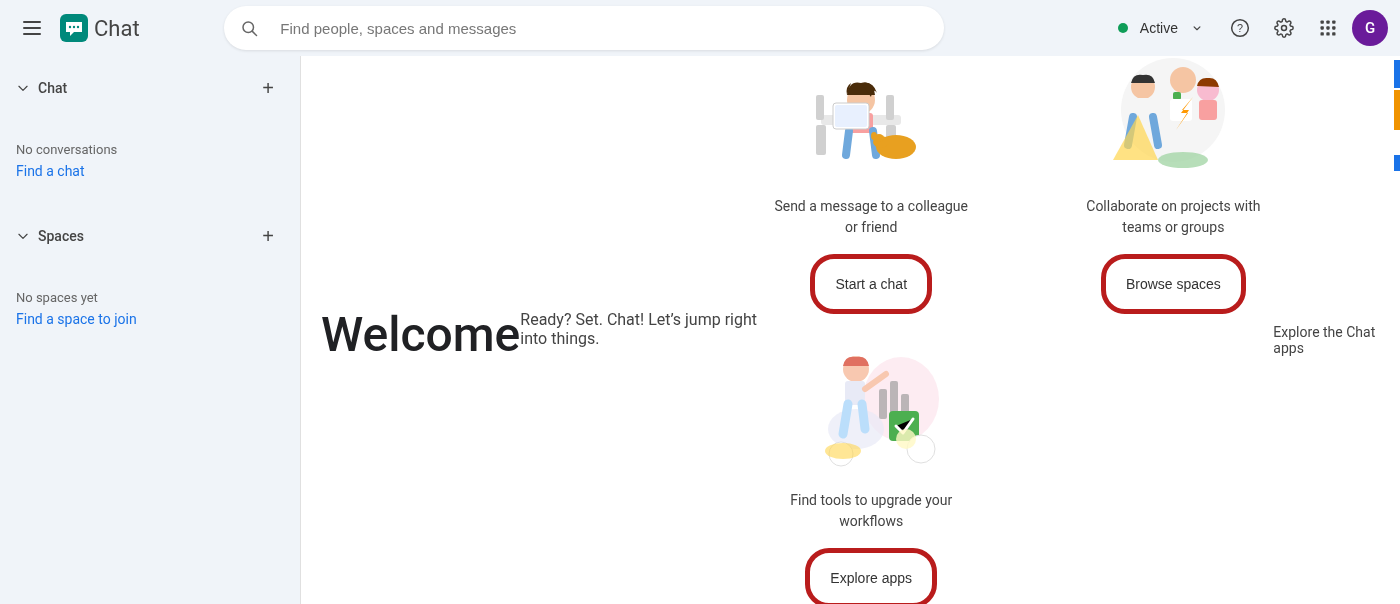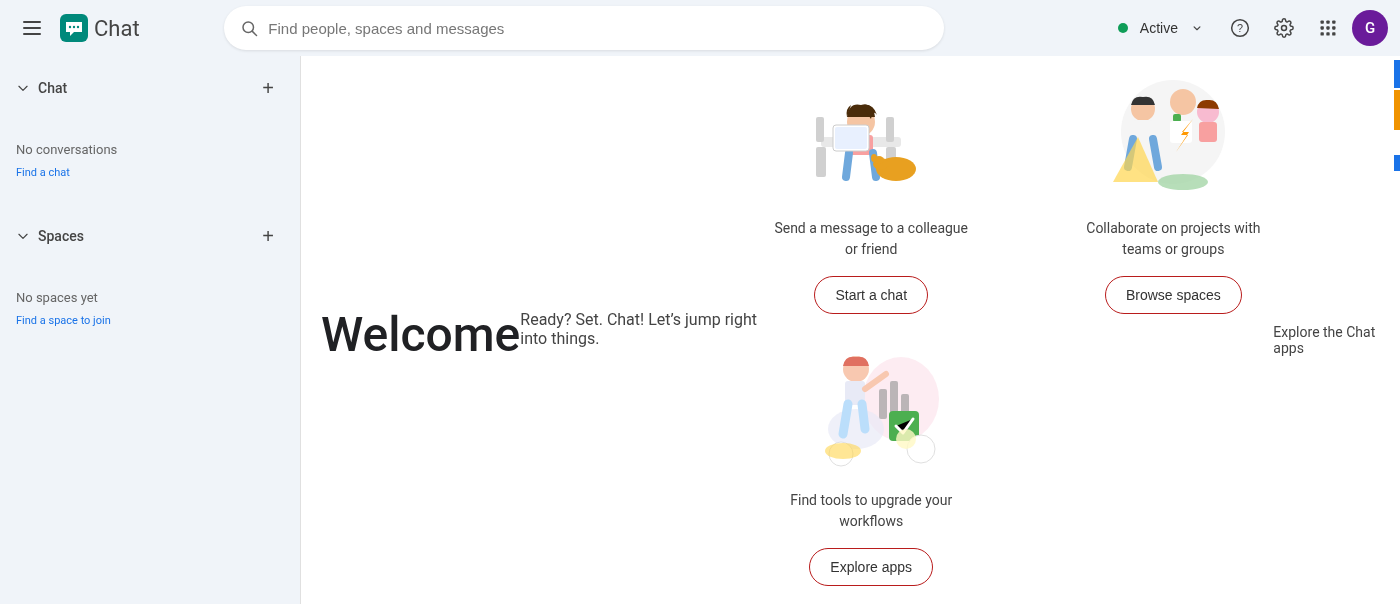--- a/index.html
+++ b/index.html
@@ -19,21 +19,21 @@
     .app-title { font-size: 22px; color: #444; font-weight: 400; }
 
     .search-bar {
       flex: 1; max-width: 720px; margin: 0 auto;
       display: flex; align-items: center;
       background: #fff; border-radius: 24px;
       padding: 0 16px; height: 44px;
       box-shadow: 0 1px 3px rgba(0,0,0,0.1);
     }
     .search-icon-wrap { color: #666; margin-right: 10px; display: flex; align-items: center; }
-    .search-input { border: none; outline: none; font-size: 15px; color: #ec4899; background: transparent; width: 100%; }
+    .search-input { border: none; outline: none; font-size: 15px; color: #ec4899; background: transparent; width: 100%; margin-left: 12px; }
     .search-input::placeholder { color: #777; }
 
     .topbar-right { display: flex; align-items: center; gap: 4px; margin-left: auto; }
     .status-btn {
       display: flex; align-items: center; gap: 12px;
       padding: 6px 12px; border-radius: 20px; cursor: pointer;
       font-size: 14px; color: #333; background: transparent; border: none;
     }
     .status-dot { width: 10px; height: 10px; background: #0f9d58; border-radius: 50%; }
     .icon-btn { width: 40px; height: 40px; border-radius: 50%; display: flex; align-items: center; justify-content: center; cursor: pointer; border: none; background: transparent; }
@@ -53,21 +53,21 @@
       padding: 8px 16px 8px 16px; cursor: pointer;
     }
     .sidebar-section-header-left { display: flex; align-items: center; gap: 8px; }
     .section-title { font-size: 14px; color: #444; font-weight: 500; }
     .add-btn { width: 32px; height: 32px; border-radius: 50%; display: flex; align-items: center; justify-content: center; cursor: pointer; border: none; background: transparent; font-size: 20px; color: #444; }
 
     .sidebar-empty {
       padding: 30px 16px 16px;
     }
     .sidebar-empty-text { font-size: 13px; color: #666; margin-bottom: 4px; }
-    .sidebar-empty-link { font-size: 11px; color: #1a73e8; cursor: pointer; text-decoration: none; }
+    .sidebar-empty-link { font-size: 14px; color: #1a73e8; cursor: pointer; text-decoration: none; }
 
     
     .content-area {
       flex: 1; background: #fff; display: flex; flex-direction: row;
       align-items: center; overflow-y: auto; padding: 40px 20px 20px;
       border-left: 1px solid #e0e0e0;
     }
 
     .welcome-title { font-size: 48px; font-weight: 500; color: #202124; margin-bottom: 12px; }
     .welcome-subtitle { font-size: 16px; color: #444; margin-bottom: 22px; }
@@ -79,21 +79,21 @@
       width: 200px;
     }
     .card-illustration {
       width: 170px; height: 140px; margin-bottom: 16px;
       display: flex; align-items: center; justify-content: center;
     }
     .card-description {
       font-size: 14px; color: #444; text-align: center; margin-bottom: 16px; line-height: 1.5;
     }
     .card-btn {
-      padding: 10px 20px; border-radius: 24px; border: 1px solid #b91c1c;
+      padding: 17px 20px; border-radius: 24px; border: 5px solid #b91c1c;
       background: #fff; font-size: 14px; color: #333; cursor: pointer; font-weight: 500;
       white-space: nowrap;
     }
 
     .download-text { font-size: 14px; color: #444; }
     .right-accent-orange {
       position: fixed; right: 0; top: 90px; width: 6px; height: 40px; background: #f09300;
     }
     .right-accent-blue-top {
       position: fixed; right: 0; top: 60px; width: 6px; height: 28px; background: #1a73e8;

